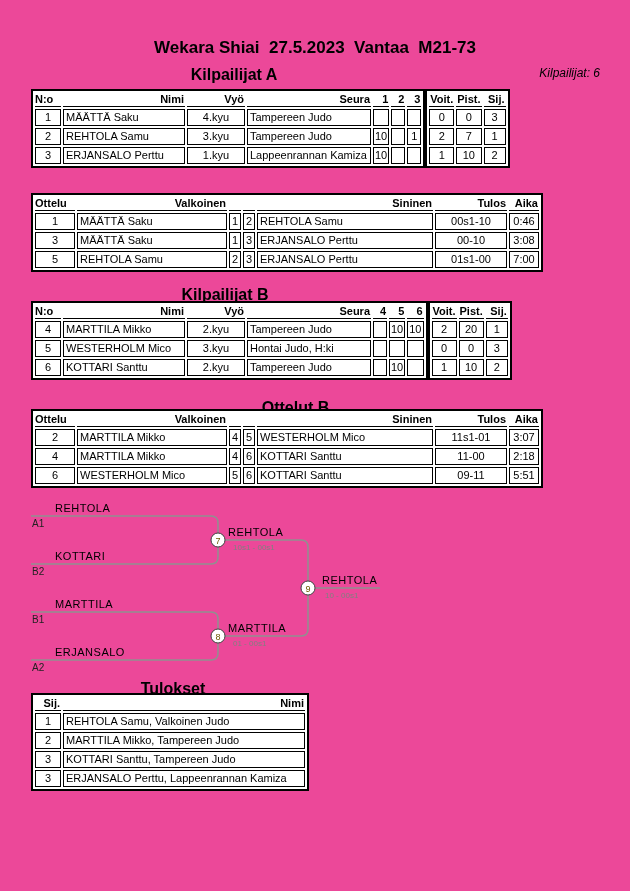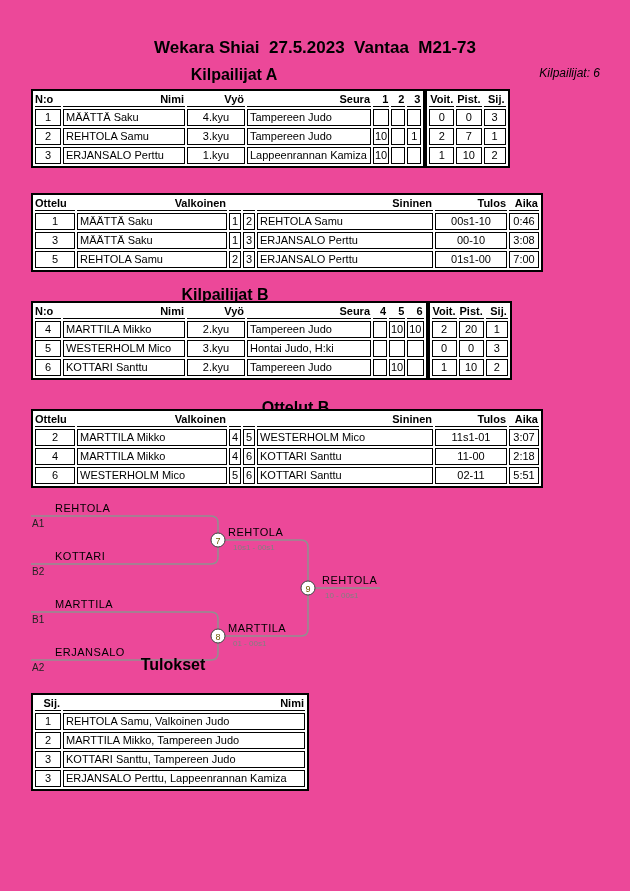--- a/index.html
+++ b/index.html
@@ -313,21 +313,21 @@
           <td class="l">KOTTARI Santtu</td>
           <td class="c">11-00</td>
           <td class="c">2:18</td>
         </tr>
         <tr>
           <td class="c">6</td>
           <td class="l">WESTERHOLM Mico</td>
           <td class="c">5</td>
           <td class="c">6</td>
           <td class="l">KOTTARI Santtu</td>
-          <td class="c">02-11</td>
+          <td class="c">09-11</td>
           <td class="c">5:51</td>
         </tr>
       </tbody>
         </table>
     </div>
   </div>
 
   <svg class="bracket-svg" width="470" height="200" viewBox="0 0 470 200">
     <path d="M31,26 H211 Q218,26 218,33 V67 Q218,74 211,74 H31" fill="none" stroke="#909090" stroke-width="1.5"></path>
     <path d="M31,122 H211 Q218,122 218,129 V163 Q218,170 211,170 H31" fill="none" stroke="#909090" stroke-width="1.5"></path>
@@ -353,21 +353,21 @@
     <text class="bk-num" x="218" y="149.5" text-anchor="middle">8</text>
     <text class="bk-name" x="228" y="142">MARTTILA</text>
     <text class="bk-score" x="233" y="156">01 - 00s1</text>
 
     <circle cx="308" cy="98" r="7" fill="#ffffff" stroke="#404040" stroke-width="1"></circle>
     <text class="bk-num" x="308" y="101.5" text-anchor="middle">9</text>
     <text class="bk-name" x="322" y="94">REHTOLA</text>
     <text class="bk-score" x="325" y="108">10 - 00s1</text>
   </svg>
 
-  <div class="section-title" style="top:656px; left:31px; width:284px;">Tulokset</div>
+  <div class="section-title" style="top:680px; left:31px; width:284px;">Tulokset</div>
 
   <div class="tgroup" style="top:693px; left:31px;">
     <div class="tbl">
       <table>
         <colgroup>
             <col style="width:26px">
             <col style="width:242px">
           </colgroup>
         <tbody>
             <tr>

